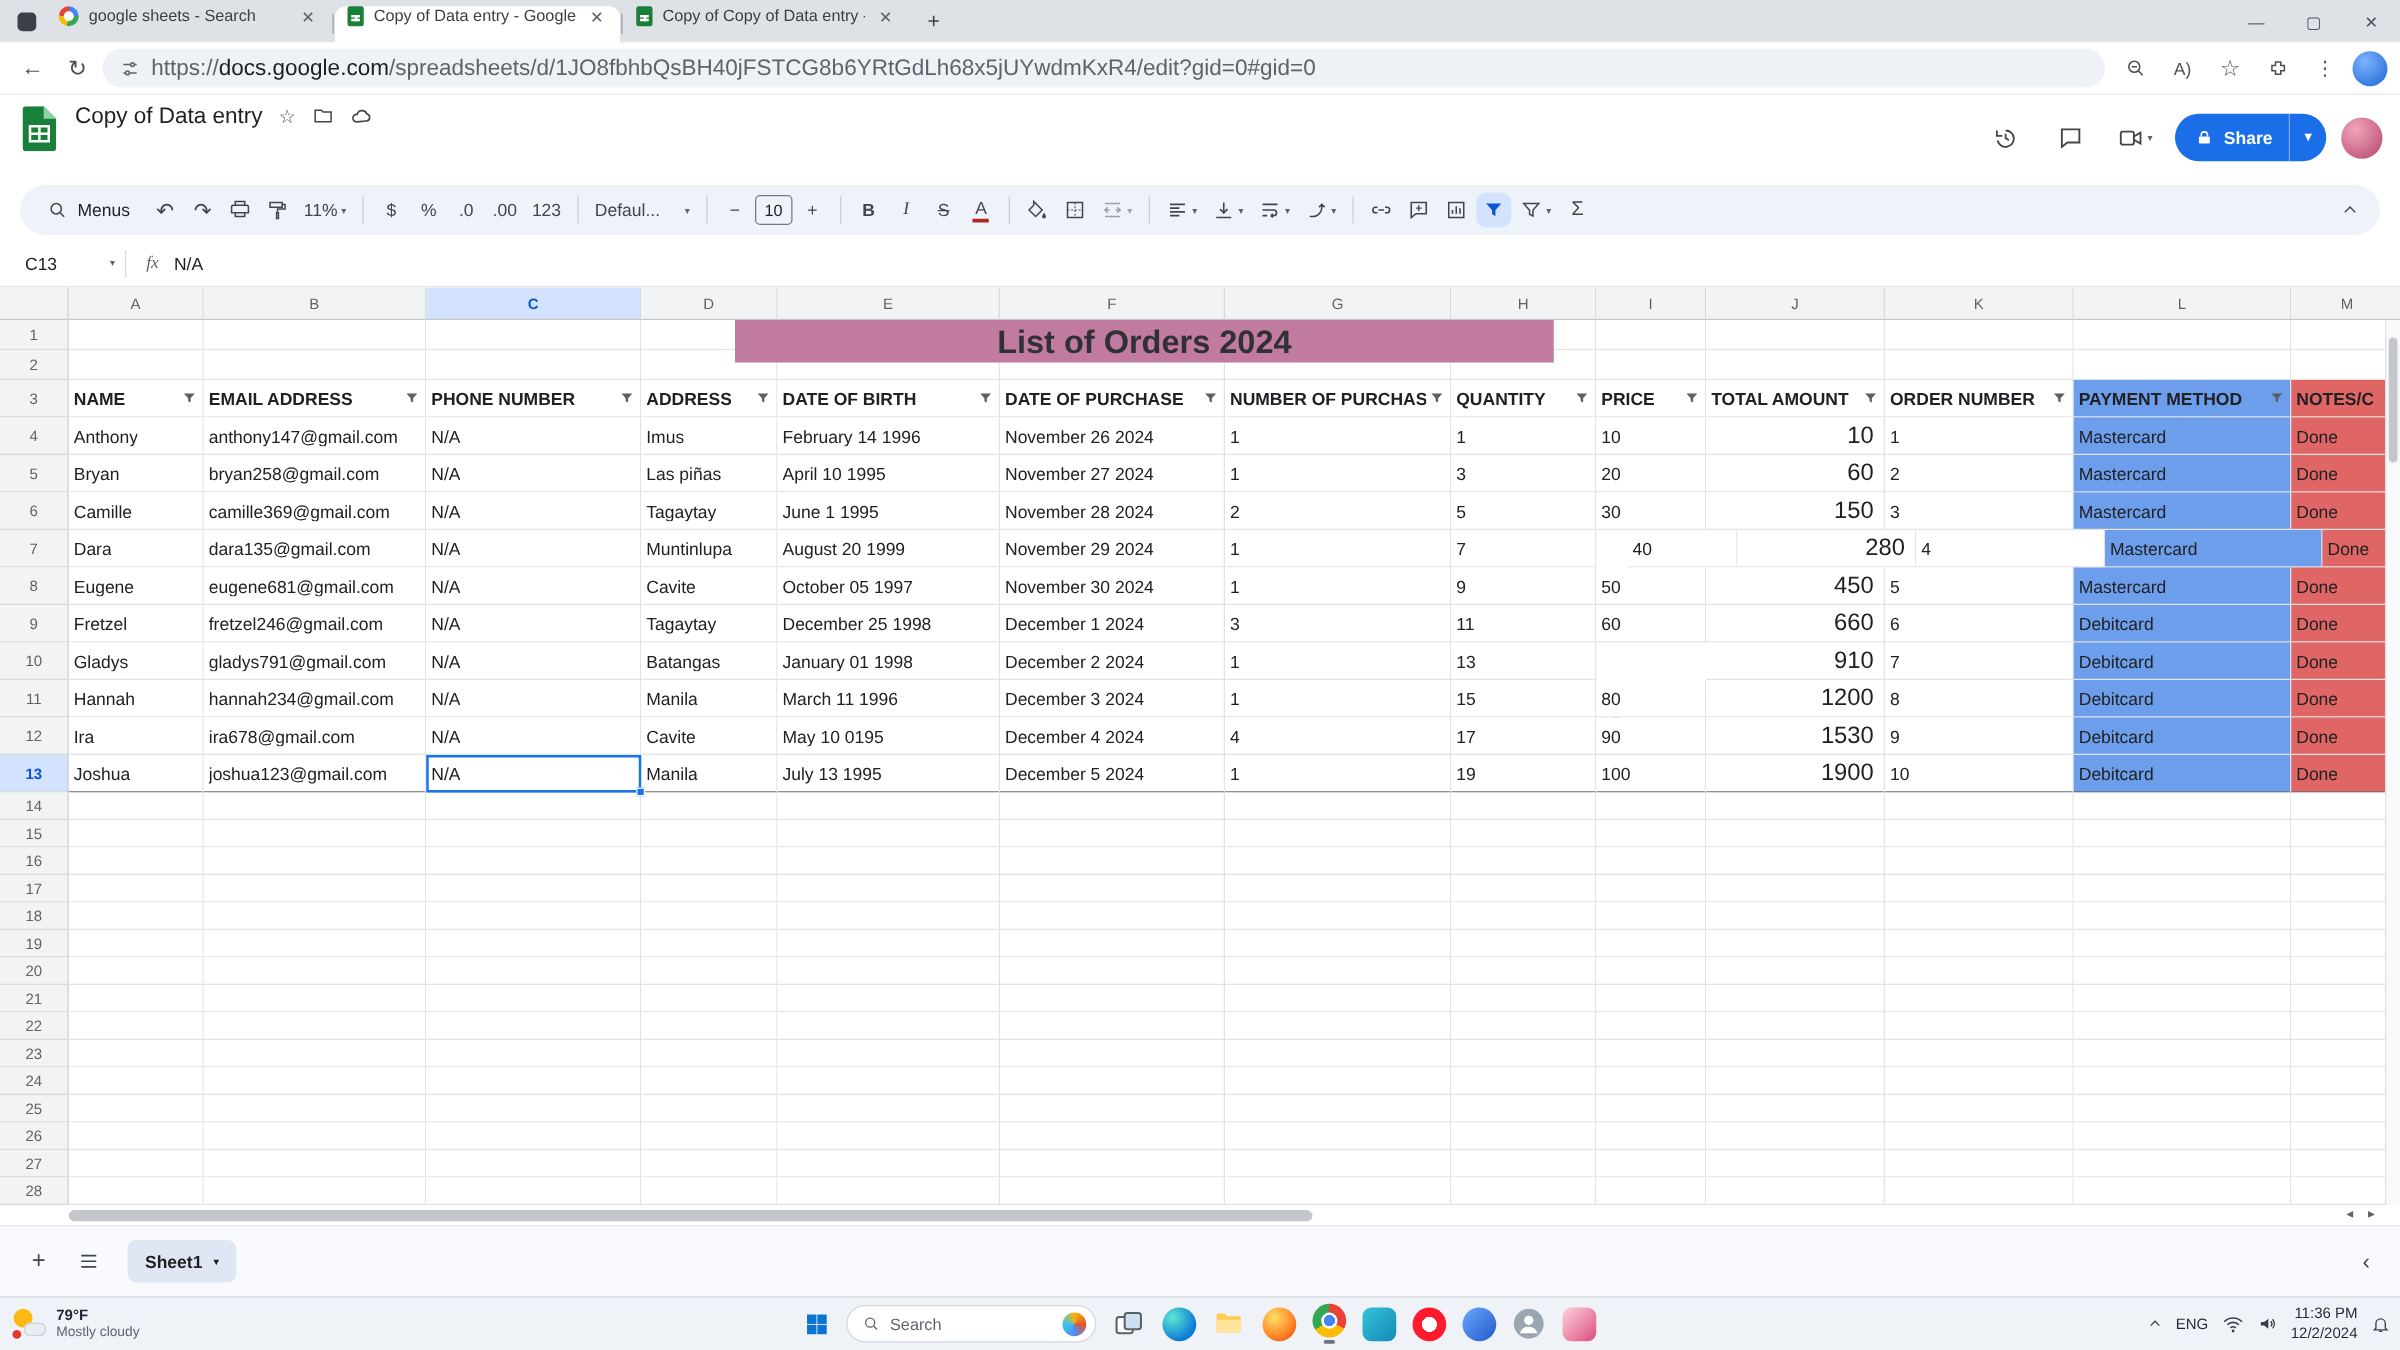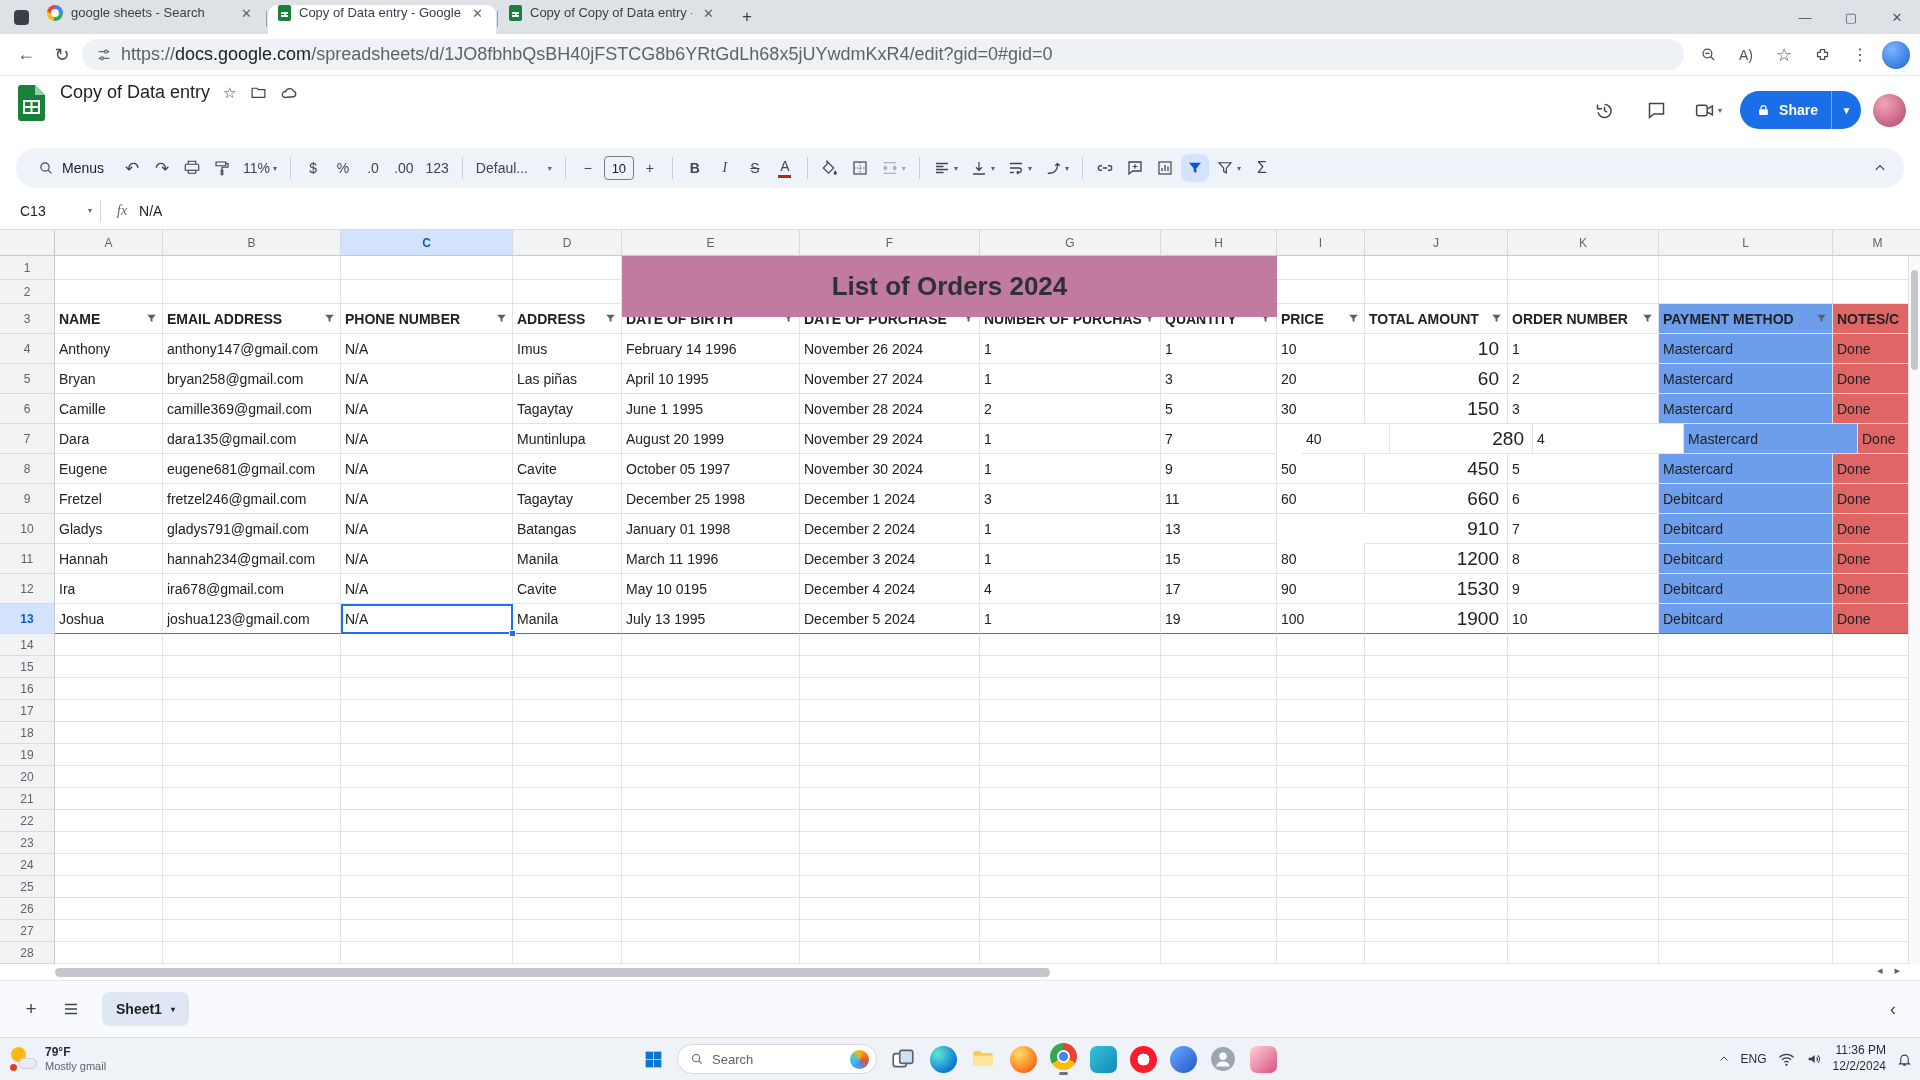--- a/index.html
+++ b/index.html
@@ -390,21 +390,21 @@
     <span class="namebox">
       <span>C13</span>
         <span class="caret">▾</span>
     </span>
     <span class="fdiv"></span>
     <span class="fx">fx</span>
     <span class="fval">N/A</span>
   </div>
 
   <div class="grid" id="grid">
-    <div class="banner" id="banner" style="left: 622px; top: 26px; width: 655px; height: 61px; background: rgb(194, 123, 160);">
+    <div class="banner" id="banner" style="left: 588px; top: 26px; width: 655px; height: 34px; background: rgb(194, 123, 160);">
         <span>List of Orders 2024</span>
       </div>
     <div class="selection" id="selection" style="left: 341px; top: 374px; width: 172px; height: 30px; border-color: rgb(26, 115, 232);">
       <span class="sel-handle" id="sel-handle" style="background: rgb(26, 115, 232);"></span>
     </div>
     <div class="vscroll">
         <span class="vthumb"></span>
       </div>
   <div class="g-row">
         <div class="g-corner"></div>
@@ -1221,21 +1221,21 @@
 
   <div class="taskbar">
     <div class="weather">
       <span class="w-icon">
         <span class="w-sun"></span>
           <span class="w-cloud"></span>
           <span class="w-dot"></span>
       </span>
       <span>
         <div class="w-line1">79°F</div>
-        <div class="w-line2">Mostly gmail</div>
+        <div class="w-line2">Mostly cloudy</div>
       </span>
     </div>
     <div class="taskcenter">
       <span>
         <svg width="21" height="21" viewBox="0 0 24 24">
             <rect x="3" y="3" width="8.6" height="8.6" fill="#0a75d1"></rect>
             <rect x="12.4" y="3" width="8.6" height="8.6" fill="#0a75d1"></rect>
             <rect x="3" y="12.4" width="8.6" height="8.6" fill="#0a75d1"></rect>
             <rect x="12.4" y="12.4" width="8.6" height="8.6" fill="#0a75d1"></rect>
           </svg>

